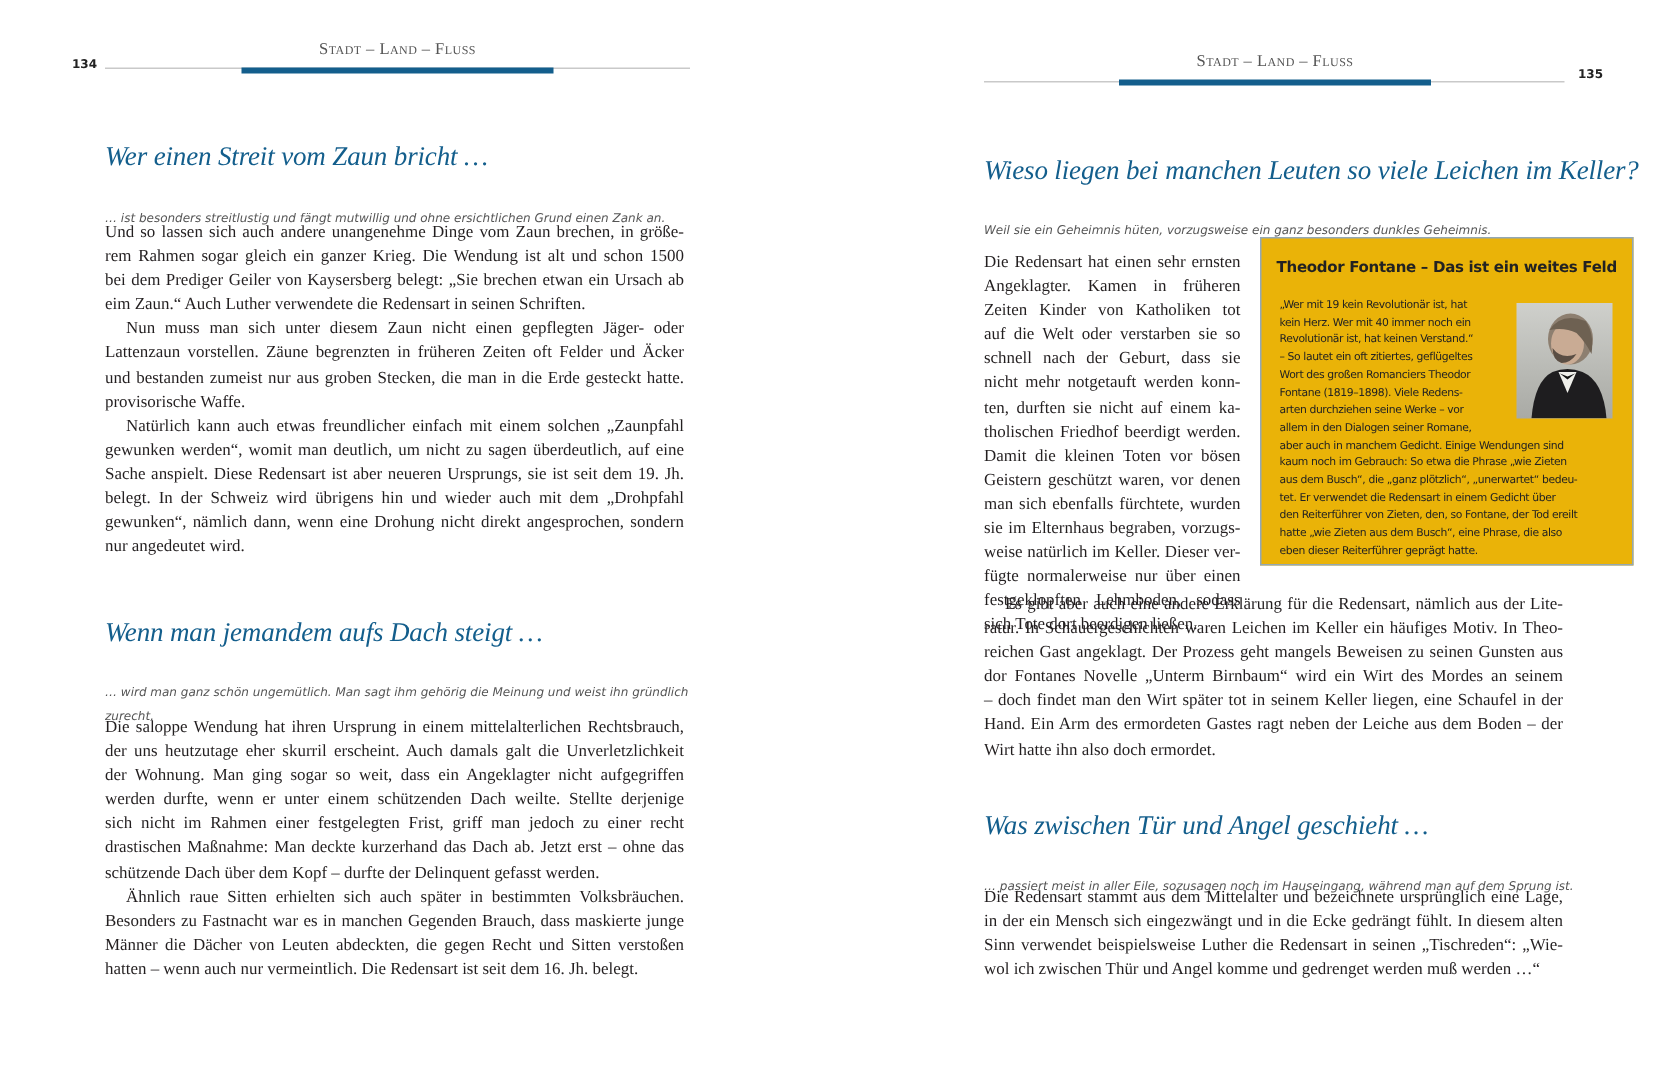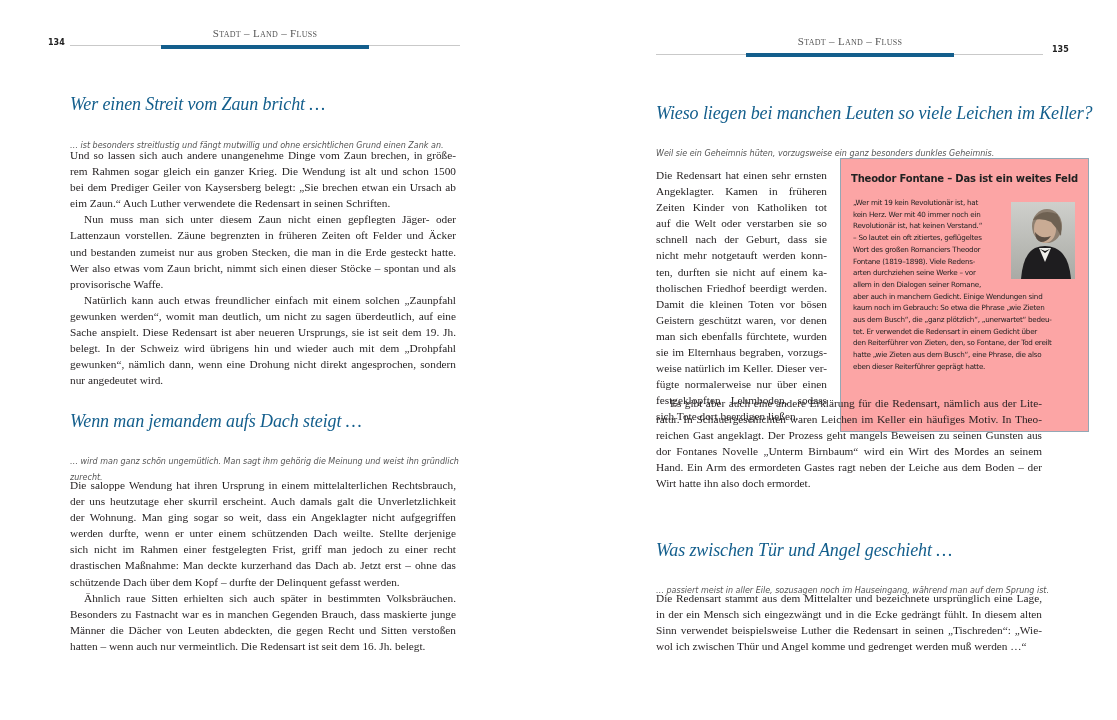--- a/index.html
+++ b/index.html
@@ -12,21 +12,21 @@
   .running-head { position: absolute; font-family: "Liberation Serif", serif; font-size: 11px; color: #555; letter-spacing: 0.3px; font-variant: small-caps; text-align: center; }
   .head-line { position: absolute; height: 1px; background: #c9c9c9; }
   .head-bar { position: absolute; height: 4px; background: #135e8c; }
 
   .section-title { position: absolute; font-family: "Liberation Serif", serif; font-style: italic; font-size: 18px; color: #135e8c; white-space: nowrap; letter-spacing: -0.1px; }
   .subtitle { position: absolute; font-family: "DejaVu Sans", sans-serif; font-style: italic; font-size: 8px; line-height: 16px; color: #555; margin-top: 16px; }
   .body-text { position: absolute; font-family: "Liberation Serif", serif; font-size: 11.3px; line-height: 16.1px; color: #231f20; text-align: justify; }
   .body-text .line { display: block; white-space: nowrap; text-align: justify; text-align-last: justify; }
   .body-text .line.last { text-align-last: left; }
 
-  .infobox { position: absolute; left: 282px; top: 158px; width: 249px; height: 274px; background: #fca5a5; border: 1px solid #93a8b5; box-sizing: border-box; }
+  .infobox { position: absolute; left: 282px; top: 158px; width: 249px; height: 219px; background: #eab308; border: 1px solid #93a8b5; box-sizing: border-box; }
   .infobox-title { position: absolute; left: 0; right: 0; top: 14px; text-align: center; font-family: "DejaVu Sans", sans-serif; font-weight: bold; font-size: 10px; color: #222; letter-spacing: -0.2px; }
   .infobox-text { position: absolute; left: 12px; top: 38px; width: 232px; font-family: "DejaVu Sans", sans-serif; font-size: 7.2px; line-height: 11.7px; color: #222; letter-spacing: -0.25px; }
   .infobox-text .line { display: block; white-space: nowrap; }
   .portrait { position: absolute; left: 170px; top: 43px; width: 64px; height: 77px; background: linear-gradient(180deg, #cfd0cc 0%, #b8b9b4 60%, #a9aaa5 100%); overflow: hidden; }
   .portrait svg { display: block; }
 </style>
 </head>
 <body>
 
 <div class="page left">
@@ -40,21 +40,20 @@
     <span class="line" style="display:block;">… ist besonders streitlustig und fängt mutwillig und ohne ersichtlichen Grund einen Zank an.</span>
   </div>
   <div class="body-text" style="left:70px; top:147px; width:386px;" id="ls1">
       <span class="line">Und so lassen sich auch andere unangenehme Dinge vom Zaun brechen, in größe-</span>
       <span class="line">rem Rahmen sogar gleich ein ganzer Krieg. Die Wendung ist alt und schon 1500</span>
       <span class="line">bei dem Prediger Geiler von Kaysersberg belegt: „Sie brechen etwan ein Ursach ab</span>
       <span class="line last">eim Zaun.“ Auch Luther verwendete die Redensart in seinen Schriften.</span>
       <span class="line" style="text-indent: 14px;">Nun muss man sich unter diesem Zaun nicht einen gepflegten Jäger- oder</span>
       <span class="line">Lattenzaun vorstellen. Zäune begrenzten in früheren Zeiten oft Felder und Äcker</span>
       <span class="line">und bestanden zumeist nur aus groben Stecken, die man in die Erde gesteckt hatte.</span>
-      <span class="line">Wer also etwas vom Zaun bricht, nimmt sich einen dieser Stöcke – spontan und als</span>
       <span class="line last">provisorische Waffe.</span>
       <span class="line" style="text-indent: 14px;">Natürlich kann auch etwas freundlicher einfach mit einem solchen „Zaunpfahl</span>
       <span class="line">gewunken werden“, womit man deutlich, um nicht zu sagen überdeutlich, auf eine</span>
       <span class="line">Sache anspielt. Diese Redensart ist aber neueren Ursprungs, sie ist seit dem 19. Jh.</span>
       <span class="line">belegt. In der Schweiz wird übrigens hin und wieder auch mit dem „Drohpfahl</span>
       <span class="line">gewunken“, nämlich dann, wenn eine Drohung nicht direkt angesprochen, sondern</span>
       <span class="line last">nur angedeutet wird.</span>
     </div>
 
   <div class="section-title" style="left:70px; top:411px;">Wenn man jemandem aufs Dach steigt …</div>
@@ -136,20 +135,21 @@
         <span class="line">hatte „wie Zieten aus dem Busch“, eine Phrase, die also</span>
         <span class="line">eben dieser Reiterführer geprägt hatte.</span>
       </div>
   </div>
 
   <div class="body-text" style="left:98px; top:395px; width:386px;" id="rs1">
       <span class="line" style="text-indent: 14px;">Es gibt aber auch eine andere Erklärung für die Redensart, nämlich aus der Lite-</span>
       <span class="line">ratur. In Schauergeschichten waren Leichen im Keller ein häufiges Motiv. In Theo-</span>
       <span class="line">reichen Gast angeklagt. Der Prozess geht mangels Beweisen zu seinen Gunsten aus</span>
       <span class="line">dor Fontanes Novelle „Unterm Birnbaum“ wird ein Wirt des Mordes an seinem</span>
+      <span class="line">– doch findet man den Wirt später tot in seinem Keller liegen, eine Schaufel in der</span>
       <span class="line">Hand. Ein Arm des ermordeten Gastes ragt neben der Leiche aus dem Boden – der</span>
       <span class="line last">Wirt hatte ihn also doch ermordet.</span>
     </div>
 
   <div class="section-title" style="left:98px; top:540px;">Was zwischen Tür und Angel geschieht …</div>
   <div class="subtitle" style="left:98px; top:567px; width:400px;">
     <span class="line" style="display:block;">… passiert meist in aller Eile, sozusagen noch im Hauseingang, während man auf dem Sprung ist.</span>
   </div>
   <div class="body-text" style="left:98px; top:590px; width:386px;" id="rs2">
       <span class="line">Die Redensart stammt aus dem Mittelalter und bezeichnete ursprünglich eine Lage,</span>

